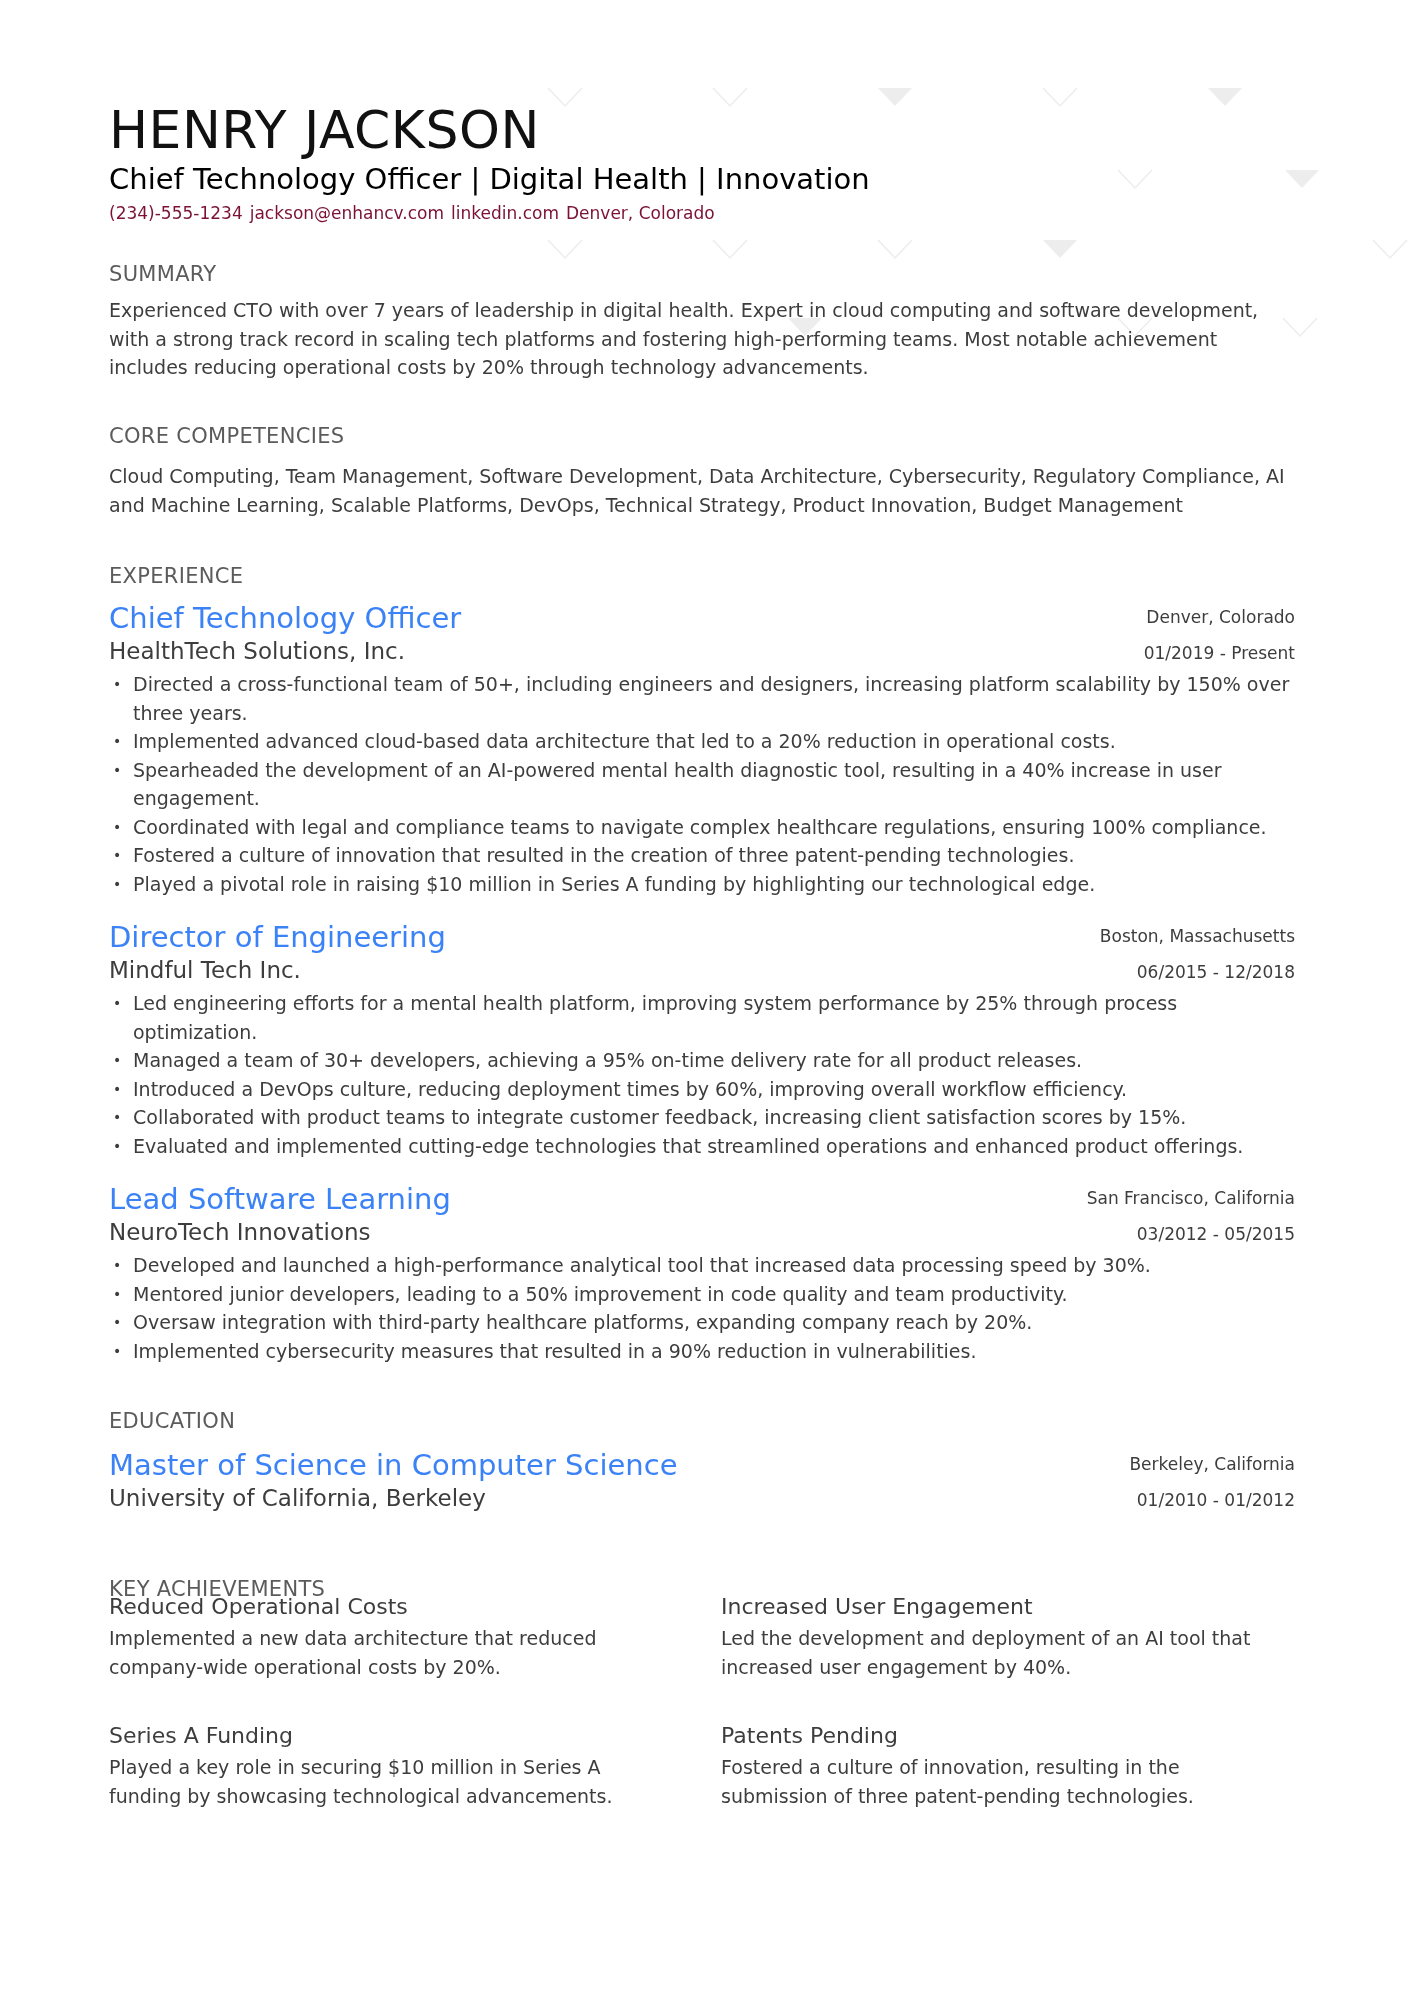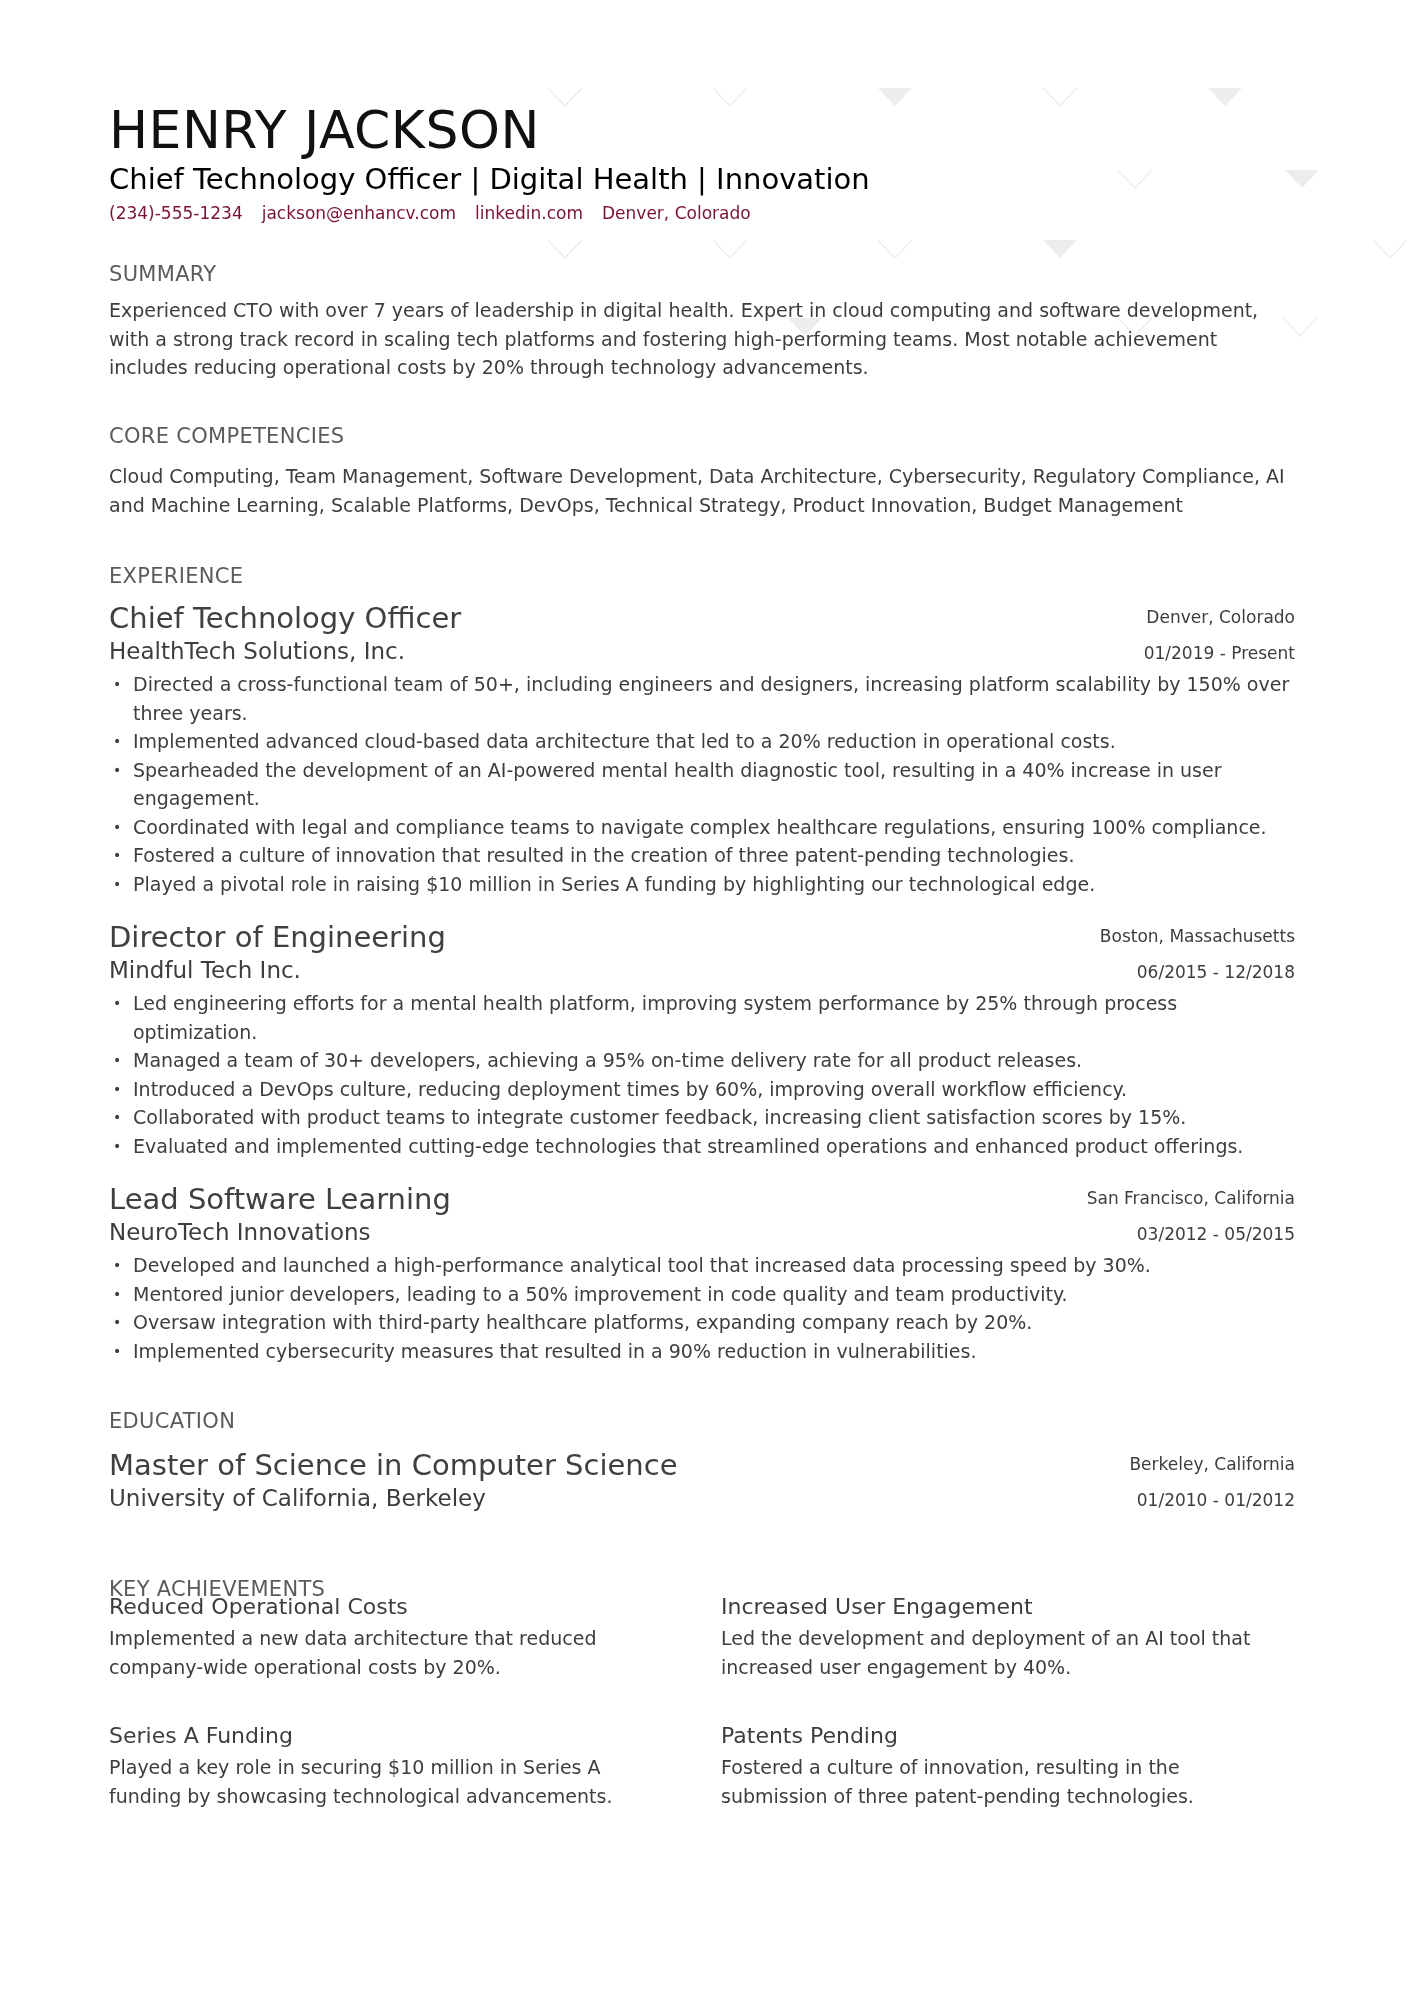--- a/index.html
+++ b/index.html
@@ -6,30 +6,30 @@
   body { width: 1410px; height: 1995px; position: relative; overflow: hidden;
          font-family: "DejaVu Sans", "Liberation Sans", sans-serif; color: #3d3d3d; }
   .deco { position: absolute; left: 0; top: 0; width: 1410px; height: 360px; pointer-events: none; }
   .page { position: absolute; left: 109px; top: 0; width: 1186px; }
 
   .name { position: absolute; top: 98px; left: 0; font-size: 52px; line-height: 64px;
           color: #111111; letter-spacing: 0.5px; white-space: nowrap; font-weight: normal; }
   .subtitle { position: absolute; top: 160px; left: 0; font-size: 29px; line-height: 38px;
               color: #000000; white-space: nowrap; }
   .contact { position: absolute; top: 200px; left: 0; font-size: 17px; line-height: 26px;
-             color: #7b1236; white-space: nowrap; display: flex; gap: 19px; }
+             color: #7b1236; white-space: nowrap; display: flex; gap: 7px; }
   .contact span { cursor: pointer; }
 
   .sec-title { position: absolute; left: 0; font-size: 21px; line-height: 28px; color: #5b5b5b;
                text-transform: uppercase; letter-spacing: 0.3px; white-space: nowrap; }
   .body-text { position: absolute; left: 0; width: 1186px; font-size: 19px; line-height: 28.5px;
                color: #3d3d3d; }
 
   .job { position: absolute; left: 0; width: 1186px; }
-  .job-title { font-size: 29px; line-height: 36px; color: #404040; white-space: nowrap; }
+  .job-title { font-size: 29px; line-height: 36px; color: #3b82f6; white-space: nowrap; }
   .job-company { font-size: 23px; line-height: 30px; color: #3d3d3d; white-space: nowrap; }
   .job-loc { position: absolute; right: 0; top: 6px; font-size: 17px; line-height: 22px; color: #3d3d3d; white-space: nowrap; }
   .job-date { position: absolute; right: 0; top: 42px; font-size: 17px; line-height: 22px; color: #3d3d3d; white-space: nowrap; }
   .bullets { list-style: none; margin: 4px 0 0 0; padding: 0; }
   .bullets li { position: relative; padding-left: 24px; font-size: 19px; line-height: 28.5px; color: #3d3d3d; }
   .bullets li::before { content: "\2022"; position: absolute; left: 4px; top: 0; font-size: 14px; color: #3d3d3d; }
 
   .ach-grid { position: absolute; left: 0; top: 1592px; width: 1186px;
               display: grid; grid-template-columns: 612px 574px; row-gap: 40px; }
   .ach-title { font-size: 22px; line-height: 30px; color: #3d3d3d; white-space: nowrap; }

